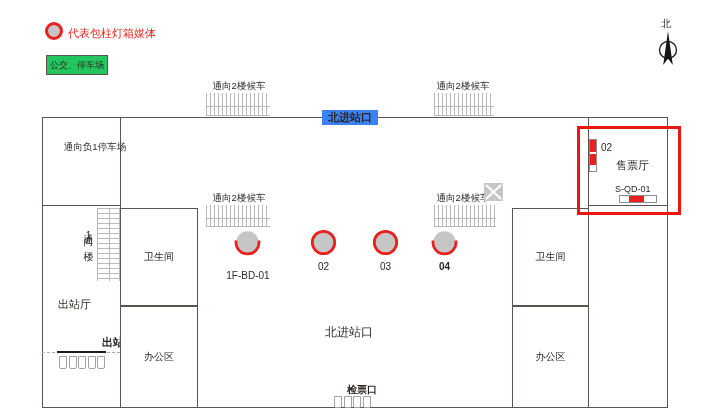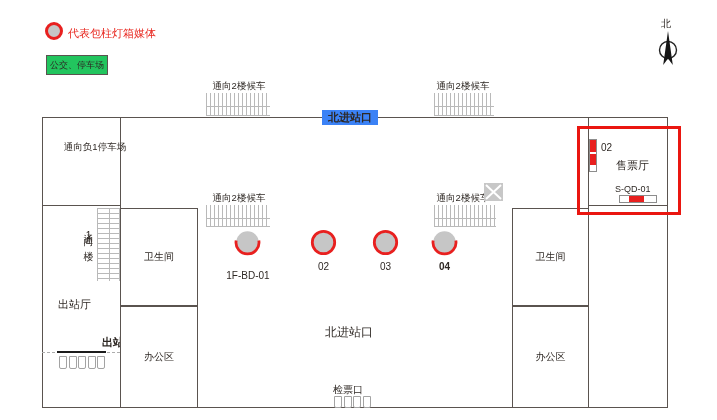--- a/index.html
+++ b/index.html
@@ -120,21 +120,21 @@
   </svg>
   <div class="abs txt ctr" style="left:372px;top:261px;width:27px;">03</div>
 
   <svg class="abs" style="left:431px;top:229px;" width="27" height="27" viewBox="0 0 27 27">
     <circle cx="13.5" cy="13.5" r="11.2" fill="#c6c6c6"></circle>
     <path d="M2.17,11.5 A11.5,11.5 0 1 0 24.83,11.5" stroke="#e8201f" stroke-width="2.8" fill="none"></path>
   </svg>
   <div class="abs txt ctr" style="left:431px;top:261px;width:27px;font-weight:bold;">04</div>
 
   <div class="abs txt ctr" style="left:299px;top:325px;width:100px;font-size:12px;">北进站口</div>
-  <div class="abs txt ctr" style="left:318px;top:384px;width:60px;font-weight:400;">检票口</div>
+  <div class="abs txt ctr" style="left:332px;top:384px;width:60px;font-weight:700;">检票口</div>
   <div class="abs gates" style="left:334px;top:396px;">
     <div class="gate" style="height:12px;"></div>
       <div class="gate" style="height:12px;"></div>
       <div class="gate" style="height:12px;"></div>
       <div class="gate" style="height:12px;"></div>
   </div>
 
   <div class="abs vboard" style="left:589px;top:139px;width:8px;height:33px;"></div>
   <div class="abs txt" style="left:601px;top:142px;">02</div>
   <div class="abs txt" style="left:616px;top:159px;font-size:11px;">售票厅</div>

